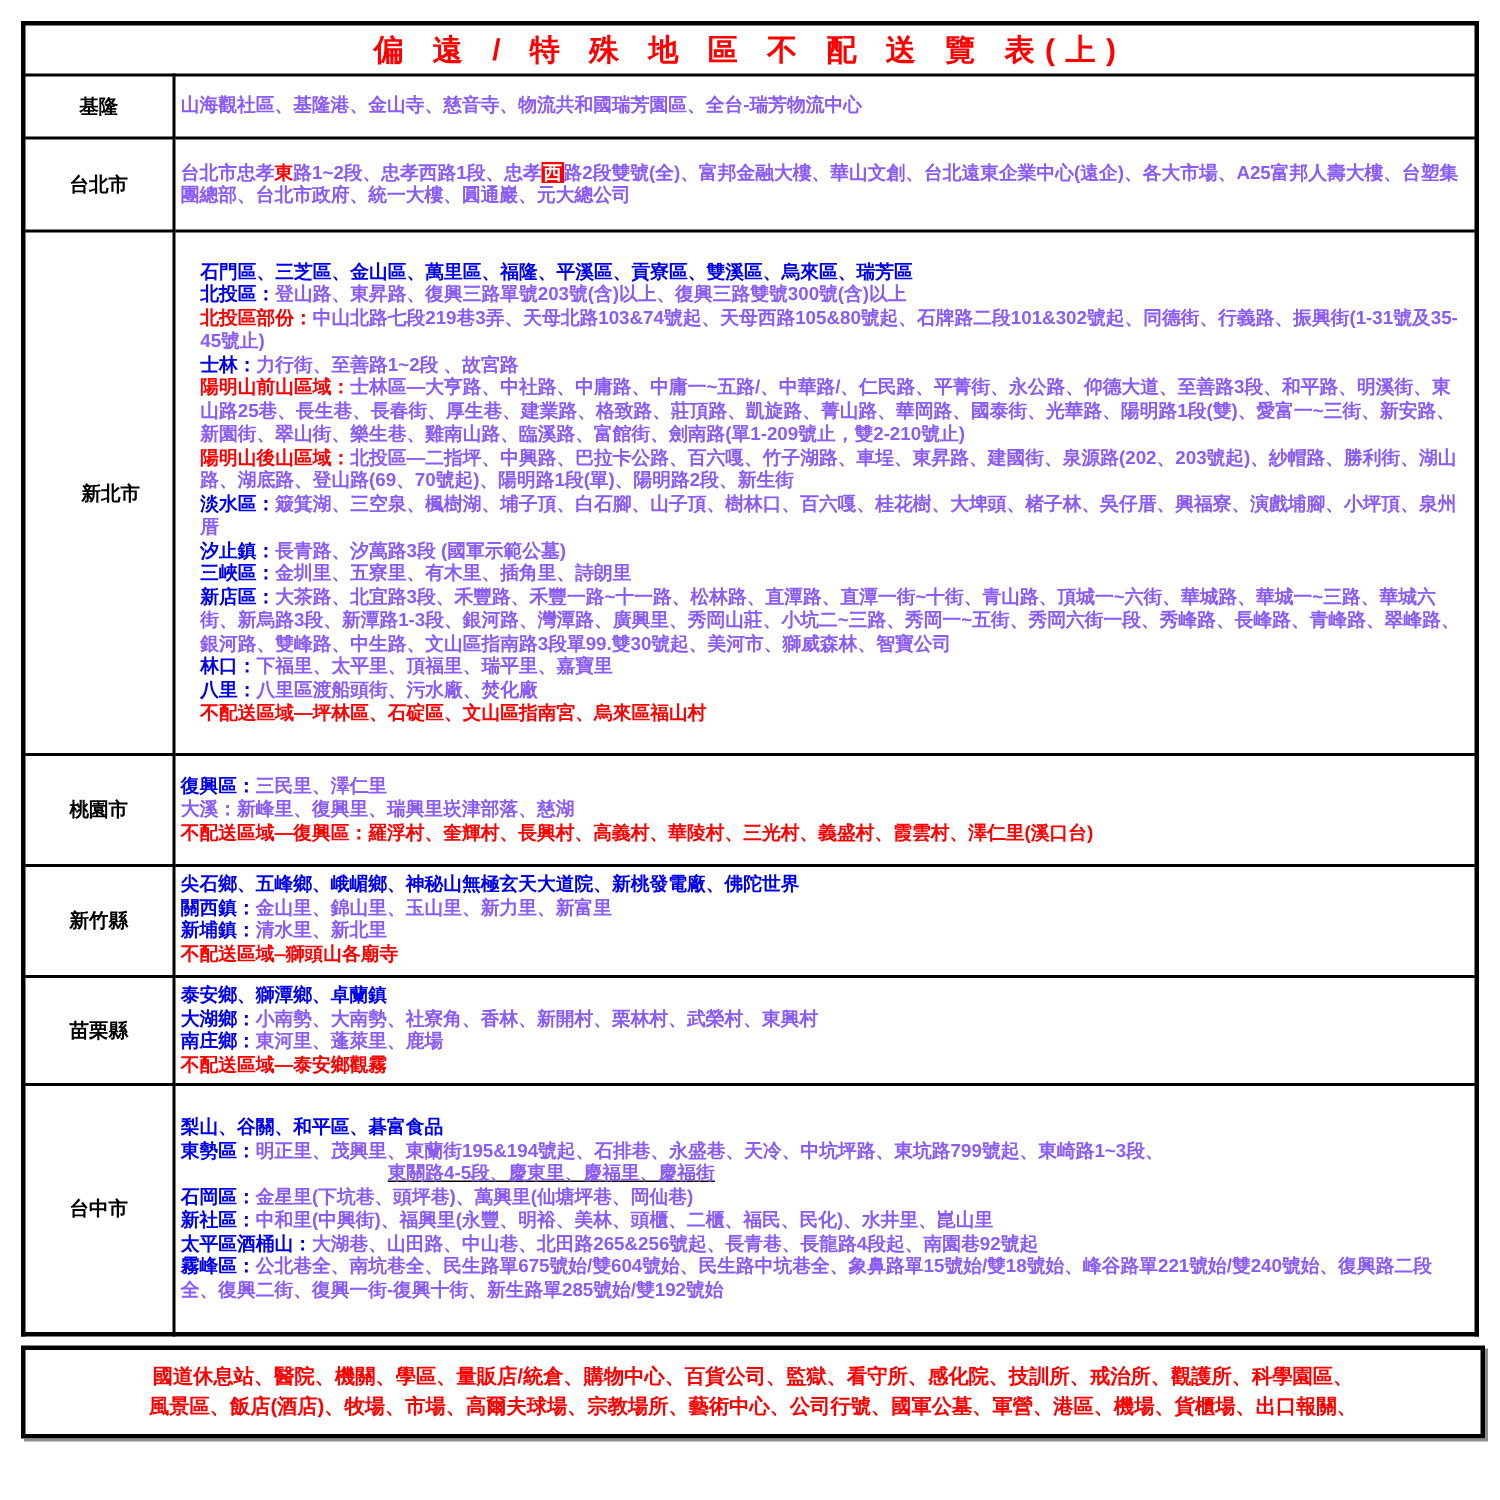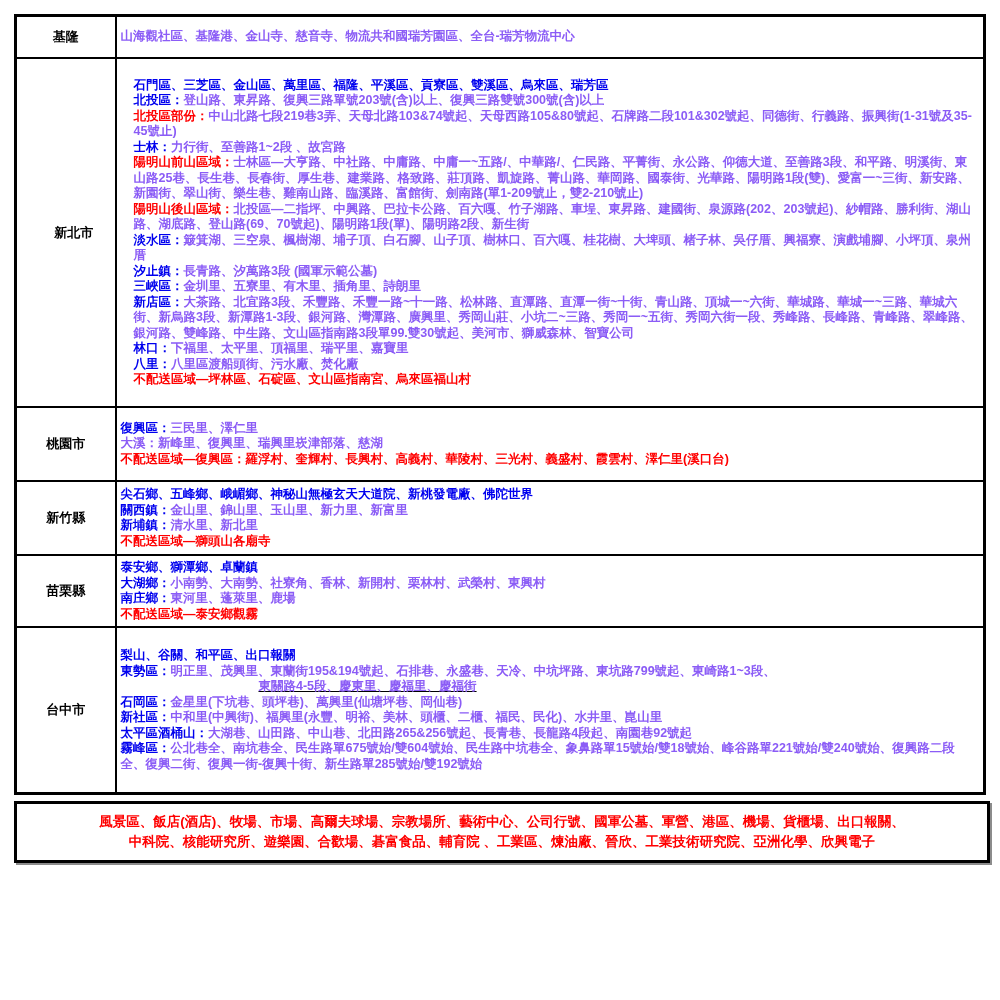--- a/index.html
+++ b/index.html
@@ -28,21 +28,21 @@
   .line.indent{padding-left:138px;text-decoration:underline;}
   .seg-k{color:#8b5cf6;}
   .seg-b{color:#0000ee;}
   .seg-r{color:#f00;}
   .seg-w{color:#fff;background:#f00;padding:0 1px;}
   
   .rh-0 td{height:36px;}
   .rh-1 td{height:56px;}
   .rh-2 td{height:343px;padding-left:17px;}
   .rh-3 td{height:68px;}
-  .rh-4 td{height:68px;}
+  .rh-4 td{height:68px;font-family:Liberation Mono, monospace;}
   .rh-5 td{height:66px;}
   .rh-6 td{height:160px;}
   .notice{
     border:3px solid #000;
     box-shadow:2px 2px 0 rgba(0,0,0,.45);
     margin-top:6px;width:966px;
     padding:8px 2px;text-align:center;
     color:#f00;font-size:13.5px;line-height:20px;
   }
 </style>
@@ -50,25 +50,34 @@
 <body>
 
 <div class="page">
 
   <table class="main">
     <colgroup>
       <col style="width:100px">
       <col>
     </colgroup>
     <tbody>
+      <tr>
+        <td class="title-cell" colspan="2">偏 遠 / 特 殊 地 區 不 配 送 覽 表(上)</td>
+      </tr>
 
     <tr class="rh-0">
           <td class="county">基隆</td>
           <td class="region">
             <div class="line"><span class="seg-k">山海觀社區、基隆港、金山寺、慈音寺、物流共和國瑞芳園區、全台-瑞芳物流中心</span></div>
+          </td>
+        </tr>
+        <tr class="rh-1">
+          <td class="county">台北市</td>
+          <td class="region">
+            <div class="line"><span class="seg-k">台北市忠孝</span><span class="seg-r">東</span><span class="seg-k">路1~2段、忠孝西路1段、忠孝</span><span class="seg-w">西</span><span class="seg-k">路2段雙號(全)、富邦金融大樓、華山文創、台北遠東企業中心(遠企)、各大市場、A25富邦人壽大樓、台塑集團總部、台北市政府、統一大樓、圓通巖、元大總公司</span></div>
           </td>
         </tr>
         <tr class="rh-2">
           <td class="county">新北市</td>
           <td class="region">
             <div class="line"><span class="seg-b">石門區、三芝區、金山區、萬里區、福隆、平溪區、貢寮區、雙溪區、烏來區、瑞芳區</span></div>
             <div class="line"><span class="seg-b">北投區：</span><span class="seg-k">登山路、東昇路、復興三路單號203號(含)以上、復興三路雙號300號(含)以上</span></div>
             <div class="line"><span class="seg-r">北投區部份：</span><span class="seg-k">中山北路七段219巷3弄、天母北路103&amp;74號起、天母西路105&amp;80號起、石牌路二段101&amp;302號起、同德街、行義路、振興街(1-31號及35-45號止)</span></div>
             <div class="line"><span class="seg-b">士林：</span><span class="seg-k">力行街、至善路1~2段 、故宮路</span></div>
             <div class="line"><span class="seg-r">陽明山前山區域：</span><span class="seg-k">士林區—大亨路、中社路、中庸路、中庸一~五路/、中華路/、仁民路、平菁街、永公路、仰德大道、至善路3段、和平路、明溪街、東山路25巷、長生巷、長春街、厚生巷、建業路、格致路、莊頂路、凱旋路、菁山路、華岡路、國泰街、光華路、陽明路1段(雙)、愛富一~三街、新安路、新園街、翠山街、樂生巷、雞南山路、臨溪路、富館街、劍南路(單1-209號止，雙2-210號止)</span></div>
@@ -104,30 +113,30 @@
           <td class="region">
             <div class="line"><span class="seg-b">泰安鄉、獅潭鄉、卓蘭鎮</span></div>
             <div class="line"><span class="seg-b">大湖鄉：</span><span class="seg-k">小南勢、大南勢、社寮角、香林、新開村、栗林村、武榮村、東興村</span></div>
             <div class="line"><span class="seg-b">南庄鄉：</span><span class="seg-k">東河里、蓬萊里、鹿場</span></div>
             <div class="line"><span class="seg-r">不配送區域—泰安鄉觀霧</span></div>
           </td>
         </tr>
         <tr class="rh-6">
           <td class="county">台中市</td>
           <td class="region">
-            <div class="line"><span class="seg-b">梨山、谷關、和平區、出口報關</span></div>
+            <div class="line"><span class="seg-b">梨山、谷關、和平區、碁富食品</span></div>
             <div class="line"><span class="seg-b">東勢區：</span><span class="seg-k">明正里、茂興里、東蘭街195&amp;194號起、石排巷、永盛巷、天冷、中坑坪路、東坑路799號起、東崎路1~3段、</span></div>
             <div class="line indent"><span class="seg-k">東關路4-5段、慶東里、慶福里、慶福街</span></div>
             <div class="line"><span class="seg-b">石岡區：</span><span class="seg-k">金星里(下坑巷、頭坪巷)、萬興里(仙塘坪巷、岡仙巷)</span></div>
             <div class="line"><span class="seg-b">新社區：</span><span class="seg-k">中和里(中興街)、福興里(永豐、明裕、美林、頭櫃、二櫃、福民、民化)、水井里、崑山里</span></div>
             <div class="line"><span class="seg-b">太平區酒桶山：</span><span class="seg-k">大湖巷、山田路、中山巷、北田路265&amp;256號起、長青巷、長龍路4段起、南園巷92號起</span></div>
             <div class="line"><span class="seg-b">霧峰區：</span><span class="seg-k">公北巷全、南坑巷全、民生路單675號始/雙604號始、民生路中坑巷全、象鼻路單15號始/雙18號始、峰谷路單221號始/雙240號始、復興路二段全、復興二街、復興一街-復興十街、新生路單285號始/雙192號始</span></div>
           </td>
         </tr>
       </tbody>
   </table>
 
   <div class="notice">
+    <div class="notice-line">國道休息站、醫院、機關、學區、量販店/統倉、購物中心、百貨公司、監獄、看守所、感化院、技訓所、戒治所、觀護所、科學園區、</div>
     <div class="notice-line">風景區、飯店(酒店)、牧場、市場、高爾夫球場、宗教場所、藝術中心、公司行號、國軍公墓、軍營、港區、機場、貨櫃場、出口報關、</div>
-    <div class="notice-line">中科院、核能研究所、遊樂園、合歡場、碁富食品、輔育院 、工業區、煉油廠、晉欣、工業技術研究院、亞洲化學、欣興電子</div>
   </div>
 
 </div>
 
 </body></html>

